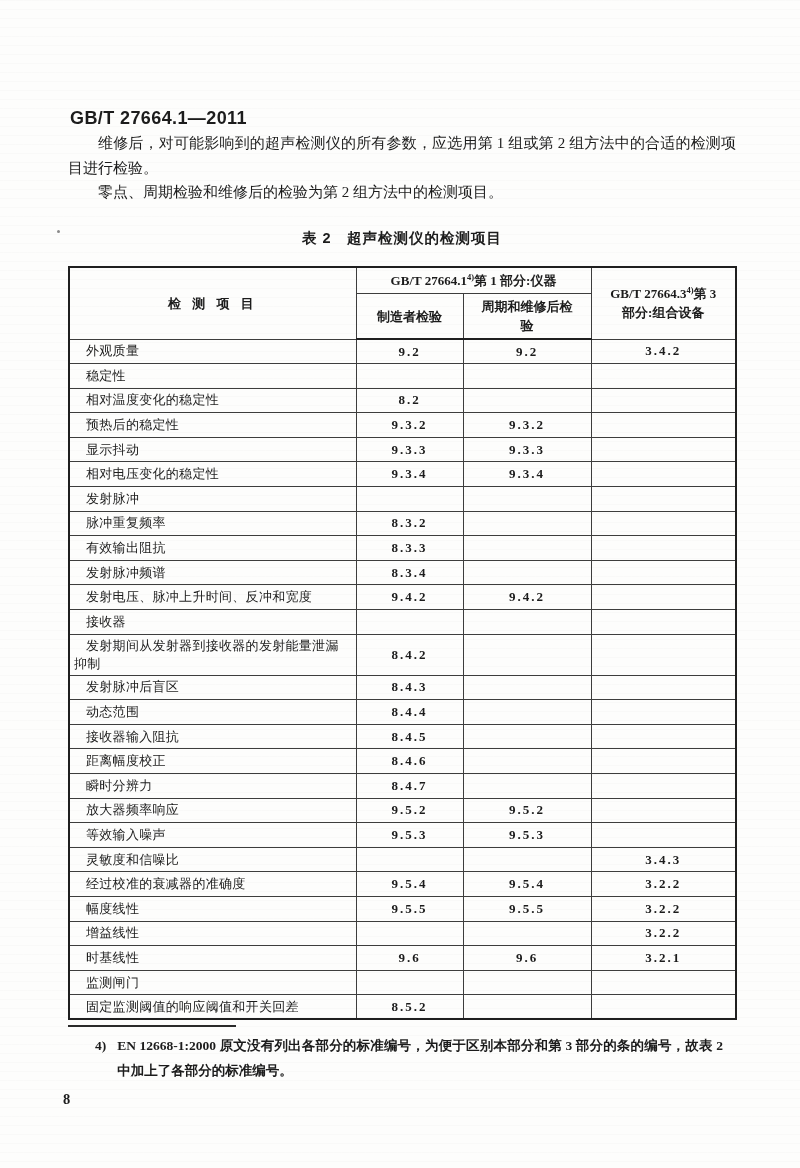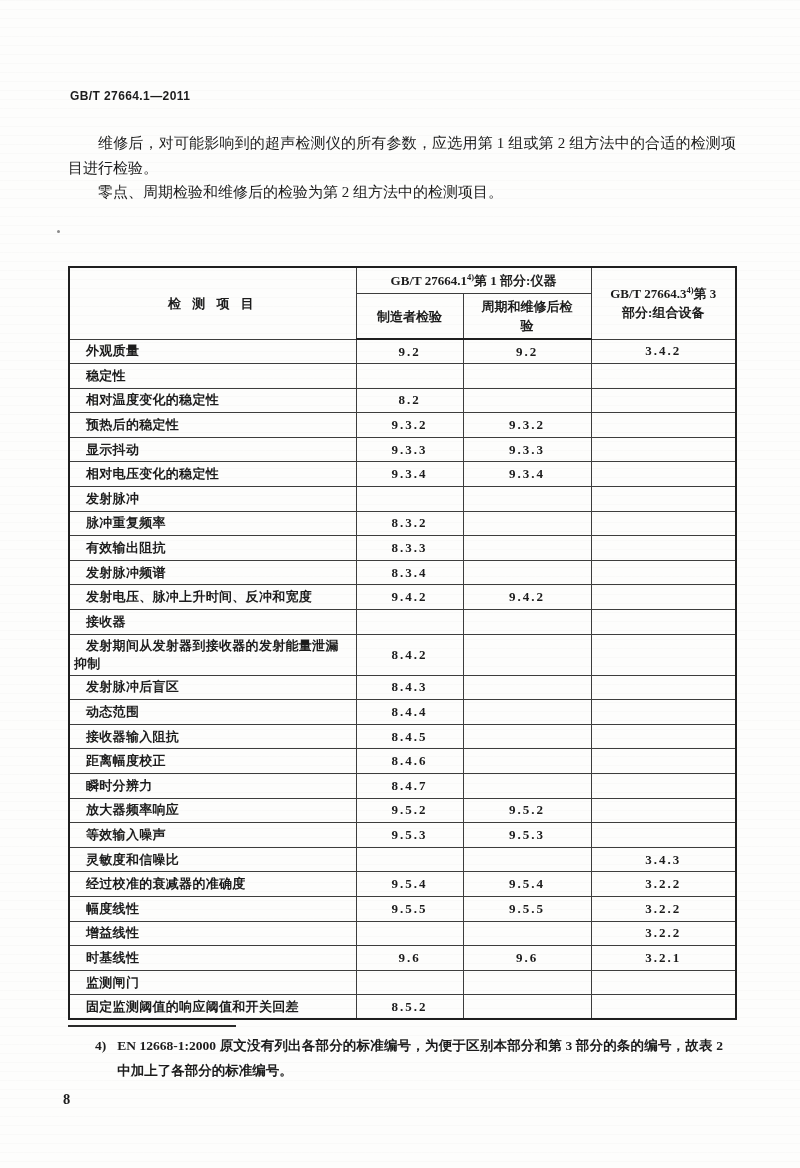--- a/index.html
+++ b/index.html
@@ -7,23 +7,23 @@
   .page {
     position:relative;
     width:800px; height:1168px;
     background:#fdfdfc;
     background-image: repeating-linear-gradient(180deg, rgba(0,0,0,0.015) 0 1px, transparent 1px 9px);
     color:#1c1c1c;
     font-family:"Liberation Serif","DejaVu Serif",serif;
     overflow:hidden;
   }
   .doc-number {
-    position:absolute; left:70px; top:89px;
+    position:absolute; left:70px; top:108px;
     font-family:"Liberation Sans","DejaVu Sans",sans-serif;
-    font-size:12px; font-weight:700; letter-spacing:0.4px;
+    font-size:18px; font-weight:700; letter-spacing:0.4px;
   }
   .body-block {
     position:absolute; left:68px; top:131px; width:668px;
     font-size:15px; line-height:24.5px; font-weight:400;
     text-align:justify;
   }
   .para { text-indent:2em; }
   .table-caption {
     position:absolute; left:68px; top:229px; width:668px;
     text-align:center; font-size:14.5px; font-weight:700;
@@ -38,21 +38,21 @@
   .std-table th, .std-table td { border:1px solid #3d3d3d; }
   .std-table thead tr:last-child th { border-bottom:2px solid #1f1f1f; }
   .std-table th {
     font-weight:700; font-size:13px; text-align:center;
     padding:3px 13px; line-height:19px;
   }
   .item-head { letter-spacing:4px;margin-top:40px; }
   .std-table td { height:24.6px; font-size:13px; line-height:18px; }
   .c-item {
     text-align:left; padding:2px 4px; text-indent:12px;
-    font-weight:700; letter-spacing:0.3px;
+    font-weight:400; letter-spacing:0.3px;
   }
   .c-num {
     text-align:center; font-weight:600; font-size:12.5px;
     letter-spacing:2px; padding:2px 0;
   }
   sup { font-size:8.5px; vertical-align:super; line-height:0; }
   .footnote-rule {
     position:absolute; left:68px; top:1025px; width:168px; height:2px;
     background:#2a2a2a;
   }
@@ -79,20 +79,21 @@
 
   <div class="doc-number">GB/T 27664.1—2011</div>
 
   <div class="artifact-dot"></div>
 
   <div class="body-block">
     <p class="para">维修后，对可能影响到的超声检测仪的所有参数，应选用第 1 组或第 2 组方法中的合适的检测项目进行检验。</p>
     <p class="para">零点、周期检验和维修后的检验为第 2 组方法中的检测项目。</p>
   </div>
 
+  <div class="table-caption">表 2　超声检测仪的检测项目</div>
 
   <table class="std-table">
     <colgroup>
       <col style="width:287px">
       <col style="width:107px">
       <col style="width:128px">
       <col style="width:145px">
     </colgroup>
     <thead>
       <tr>

